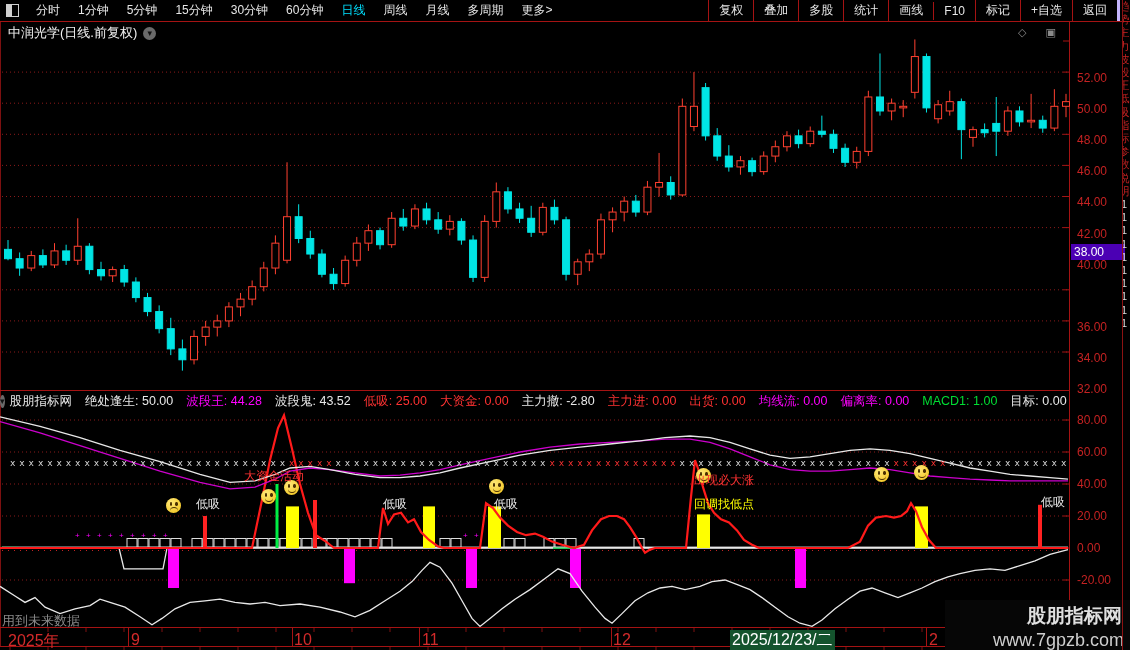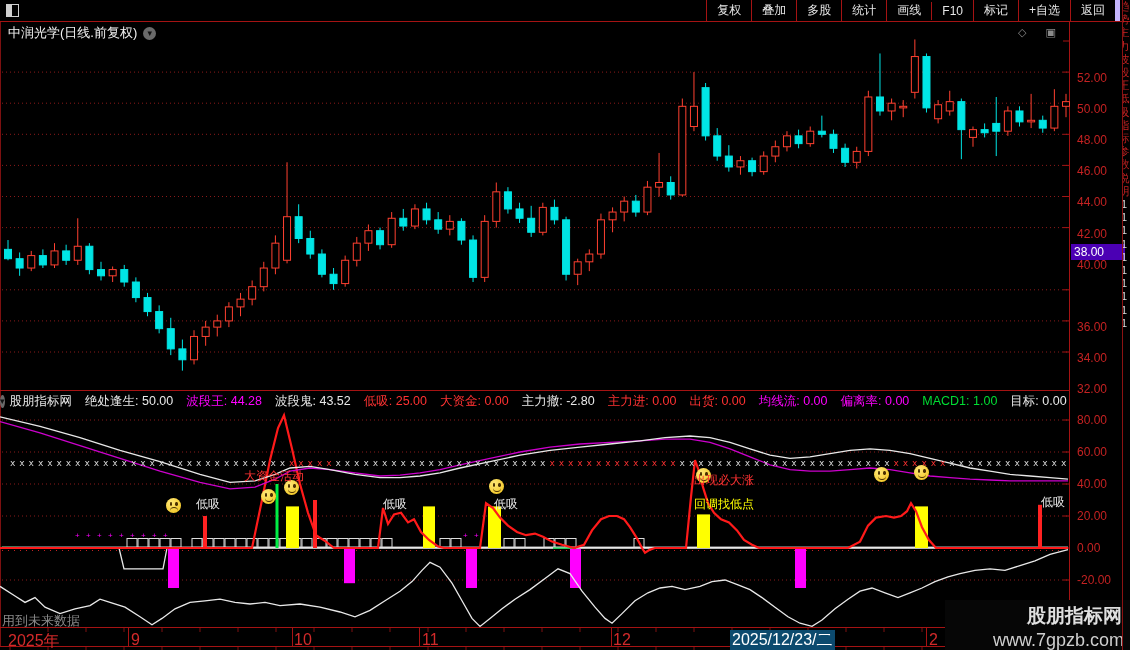--- a/index.html
+++ b/index.html
@@ -6,21 +6,21 @@
     font-family:"Liberation Sans","DejaVu Sans",sans-serif;}
   #stage{position:relative;width:1130px;height:650px;background:#000;overflow:hidden;}
   svg#plot{position:absolute;left:0;top:0;pointer-events:none;}
   
   #toolbar{position:absolute;left:0;top:0;width:1130px;height:21px;display:flex;align-items:center;color:#ddd;font-size:12px;}
   #tabs{display:flex;align-items:center;}
   .tab{padding:2px 9px;cursor:pointer;color:#e6e6e6;}
   .tab.active{color:#00e0ff;}
   #tbright{position:absolute;right:10px;top:0;height:21px;display:flex;align-items:center;}
   .tbbtn{padding:2px 10px;border-left:1px solid #a51313;color:#e6e6e6;cursor:pointer;}
-  .tbbtn:last-child{border-right:5px solid #c4b5fd;font-family:Liberation Serif, serif;}
+  .tbbtn:last-child{border-right:3px solid #c4b5fd;font-family:Liberation Serif, serif;}
   #tbicon{width:11px;height:11px;border:1px solid #cfcfcf;margin:0 8px 0 6px;position:relative;background:linear-gradient(90deg,#cfcfcf 0 5px,#000 5px);}
   
   #titlebar{position:absolute;left:8px;top:24px;display:flex;align-items:center;gap:6px;color:#f2f2f2;font-size:13px;}
   .circlechev{width:13px;height:13px;border-radius:50%;background:#6a6a6a;color:#111;font-size:9px;line-height:13px;text-align:center;}
   #winicons{position:absolute;right:66px;top:26px;color:#8a8a8a;font-size:11px;letter-spacing:8px;}
   
   .pxlab{position:absolute;color:#c42222;font-size:12px;left:1077px;width:48px;margin-top:37px;}
   .ilab{position:absolute;color:#c42222;font-size:12px;left:1077px;width:50px;}
   #tag38{position:absolute;left:1071px;width:51px;height:16px;background:#4b00b4;color:#fff;font-size:12px;line-height:16px;padding-left:3px;}
   
@@ -29,21 +29,21 @@
   .c-w{color:#e8e8e8}.c-m{color:#ff00ff}.c-r{color:#ff3232}.c-g{color:#00dd33}
   
   .smiley{position:absolute;width:15px;height:15px;border-radius:50%;background:radial-gradient(circle at 35% 30%,#ffe878,#f0c014);}
   .smiley i{position:absolute;width:2.5px;height:3.5px;background:#4a2f00;border-radius:50%;top:4px;}
   .smiley i.l{left:3.5px}.smiley i.r{right:3.5px}
   .smiley b{position:absolute;left:3.5px;right:3.5px;height:4.5px;bottom:2px;border-bottom:1.6px solid #4a2f00;border-radius:0 0 8px 8px;}
   .smiley.sad b{bottom:0px;top:8.5px;height:4px;border-bottom:none;border-top:1.6px solid #4a2f00;border-radius:8px 8px 0 0;}
   .indtext{position:absolute;font-size:12px;white-space:nowrap;}
   
   .tl{position:absolute;top:631px;font-size:16px;color:#d32a2a;}
-  .tl.hl{background:#0c4a6e;color:#fff;padding:0 2px;top:630px;}
+  .tl.hl{background:#14532d;color:#fff;padding:0 2px;top:630px;}
   #note{position:absolute;left:2px;top:612px;color:#8a8a8a;font-size:13px;}
   #wm{position:absolute;left:945px;top:600px;width:185px;height:50px;background:#060606;text-align:right;}
   #wm .l1{color:#e0e0e0;font-weight:bold;font-size:19px;margin:3px 8px 0 0;}
   #wm .l2{color:#cfcfcf;font-size:18px;margin:1px 6px 0 0;}
   
   #sidebar{position:absolute;left:1122px;top:0;width:8px;height:650px;overflow:hidden;border-left:1px solid #8c1212;}
   #sidebar div{margin-left:-6px;color:#c42222;font-size:11px;line-height:13.2px;width:14px;text-align:center;}
   #sidebar div span.one{color:#ddd;}
 </style>
 </head>
@@ -506,20 +506,33 @@
       <line x1="770" y1="647" x2="770" y2="650" stroke="#7c1010"></line>
       <line x1="808" y1="647" x2="808" y2="650" stroke="#7c1010"></line>
       <line x1="846" y1="647" x2="846" y2="650" stroke="#7c1010"></line>
       <line x1="884" y1="647" x2="884" y2="650" stroke="#7c1010"></line>
       <line x1="922" y1="647" x2="922" y2="650" stroke="#7c1010"></line>
       <rect x="786" y="647.5" width="9" height="2.5" fill="#00cccc"></rect>
     </svg>
 
 <div id="toolbar">
   <div id="tbicon"></div>
+  <div id="tabs">
+        <span class="tab">分时</span>
+        <span class="tab">1分钟</span>
+        <span class="tab">5分钟</span>
+        <span class="tab">15分钟</span>
+        <span class="tab">30分钟</span>
+        <span class="tab">60分钟</span>
+        <span class="tab active">日线</span>
+        <span class="tab">周线</span>
+        <span class="tab">月线</span>
+        <span class="tab">多周期</span>
+        <span class="tab">更多&gt;</span>
+      </div>
   <div id="tbright">
         <span class="tbbtn">复权</span>
         <span class="tbbtn">叠加</span>
         <span class="tbbtn">多股</span>
         <span class="tbbtn">统计</span>
         <span class="tbbtn">画线</span>
         <span class="tbbtn">F10</span>
         <span class="tbbtn">标记</span>
         <span class="tbbtn">+自选</span>
         <span class="tbbtn">返回</span>

